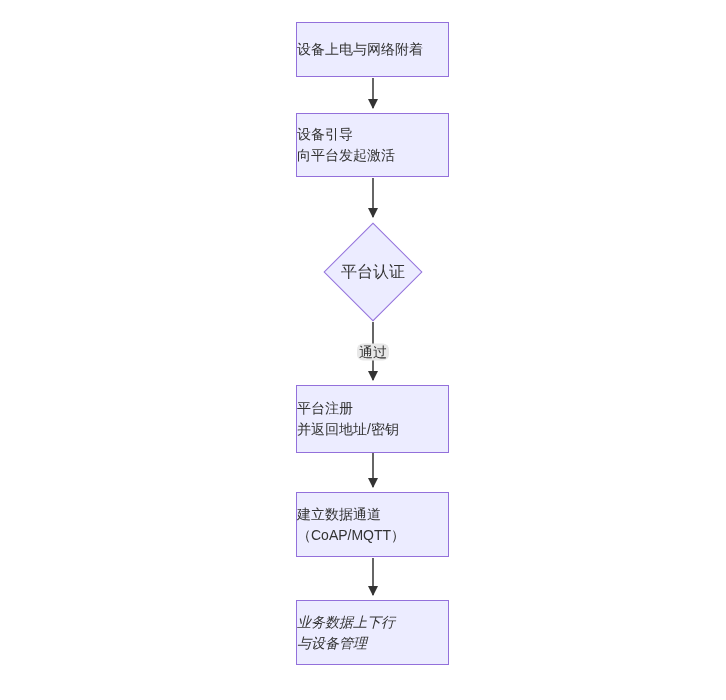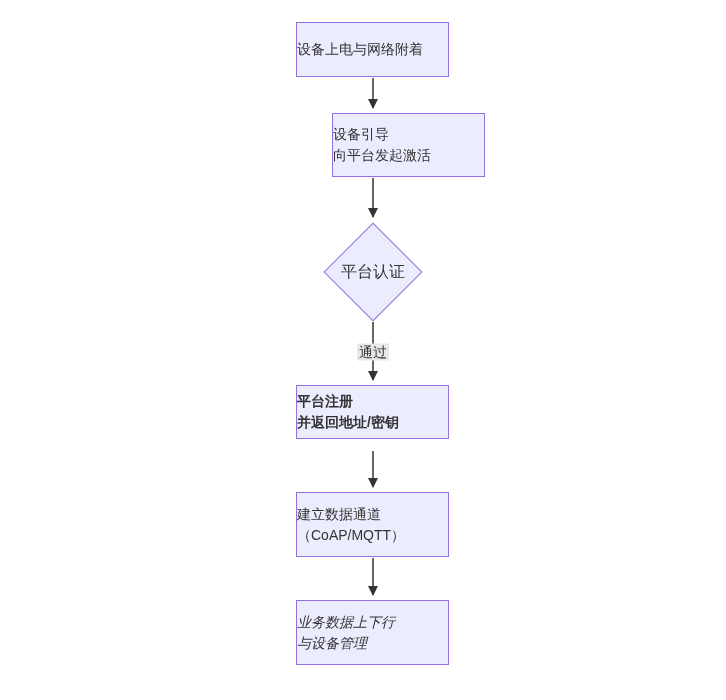--- a/index.html
+++ b/index.html
@@ -75,25 +75,26 @@
     position: absolute;
     left: 373px;
     top: 352px;
     transform: translate(-50%, -50%);
     background: #e8e8e8;
     color: #333333;
     font-size: 14px;
     line-height: 17px;
     padding: 0 2px;
     white-space: nowrap;
+    border-radius: 6px;
   }
   
   .n0 { top: 22px;  height: 55px; }
-  .n1 { top: 113px; height: 64px; margin-left: 36px; }
-  .n3 { top: 385px; height: 54px; font-weight: bold; }
+  .n1 { top: 113px; height: 64px; }
+  .n3 { top: 385px; height: 68px; }
   .n4 { top: 492px; height: 65px; }
   .n5 { top: 600px; height: 65px; font-style: italic; }
 </style>
 </head>
 <body>
 
 <div class="canvas">
 
   <svg class="connector-layer" width="726" height="700" viewBox="0 0 726 700" xmlns="http://www.w3.org/2000/svg">
     <defs>

